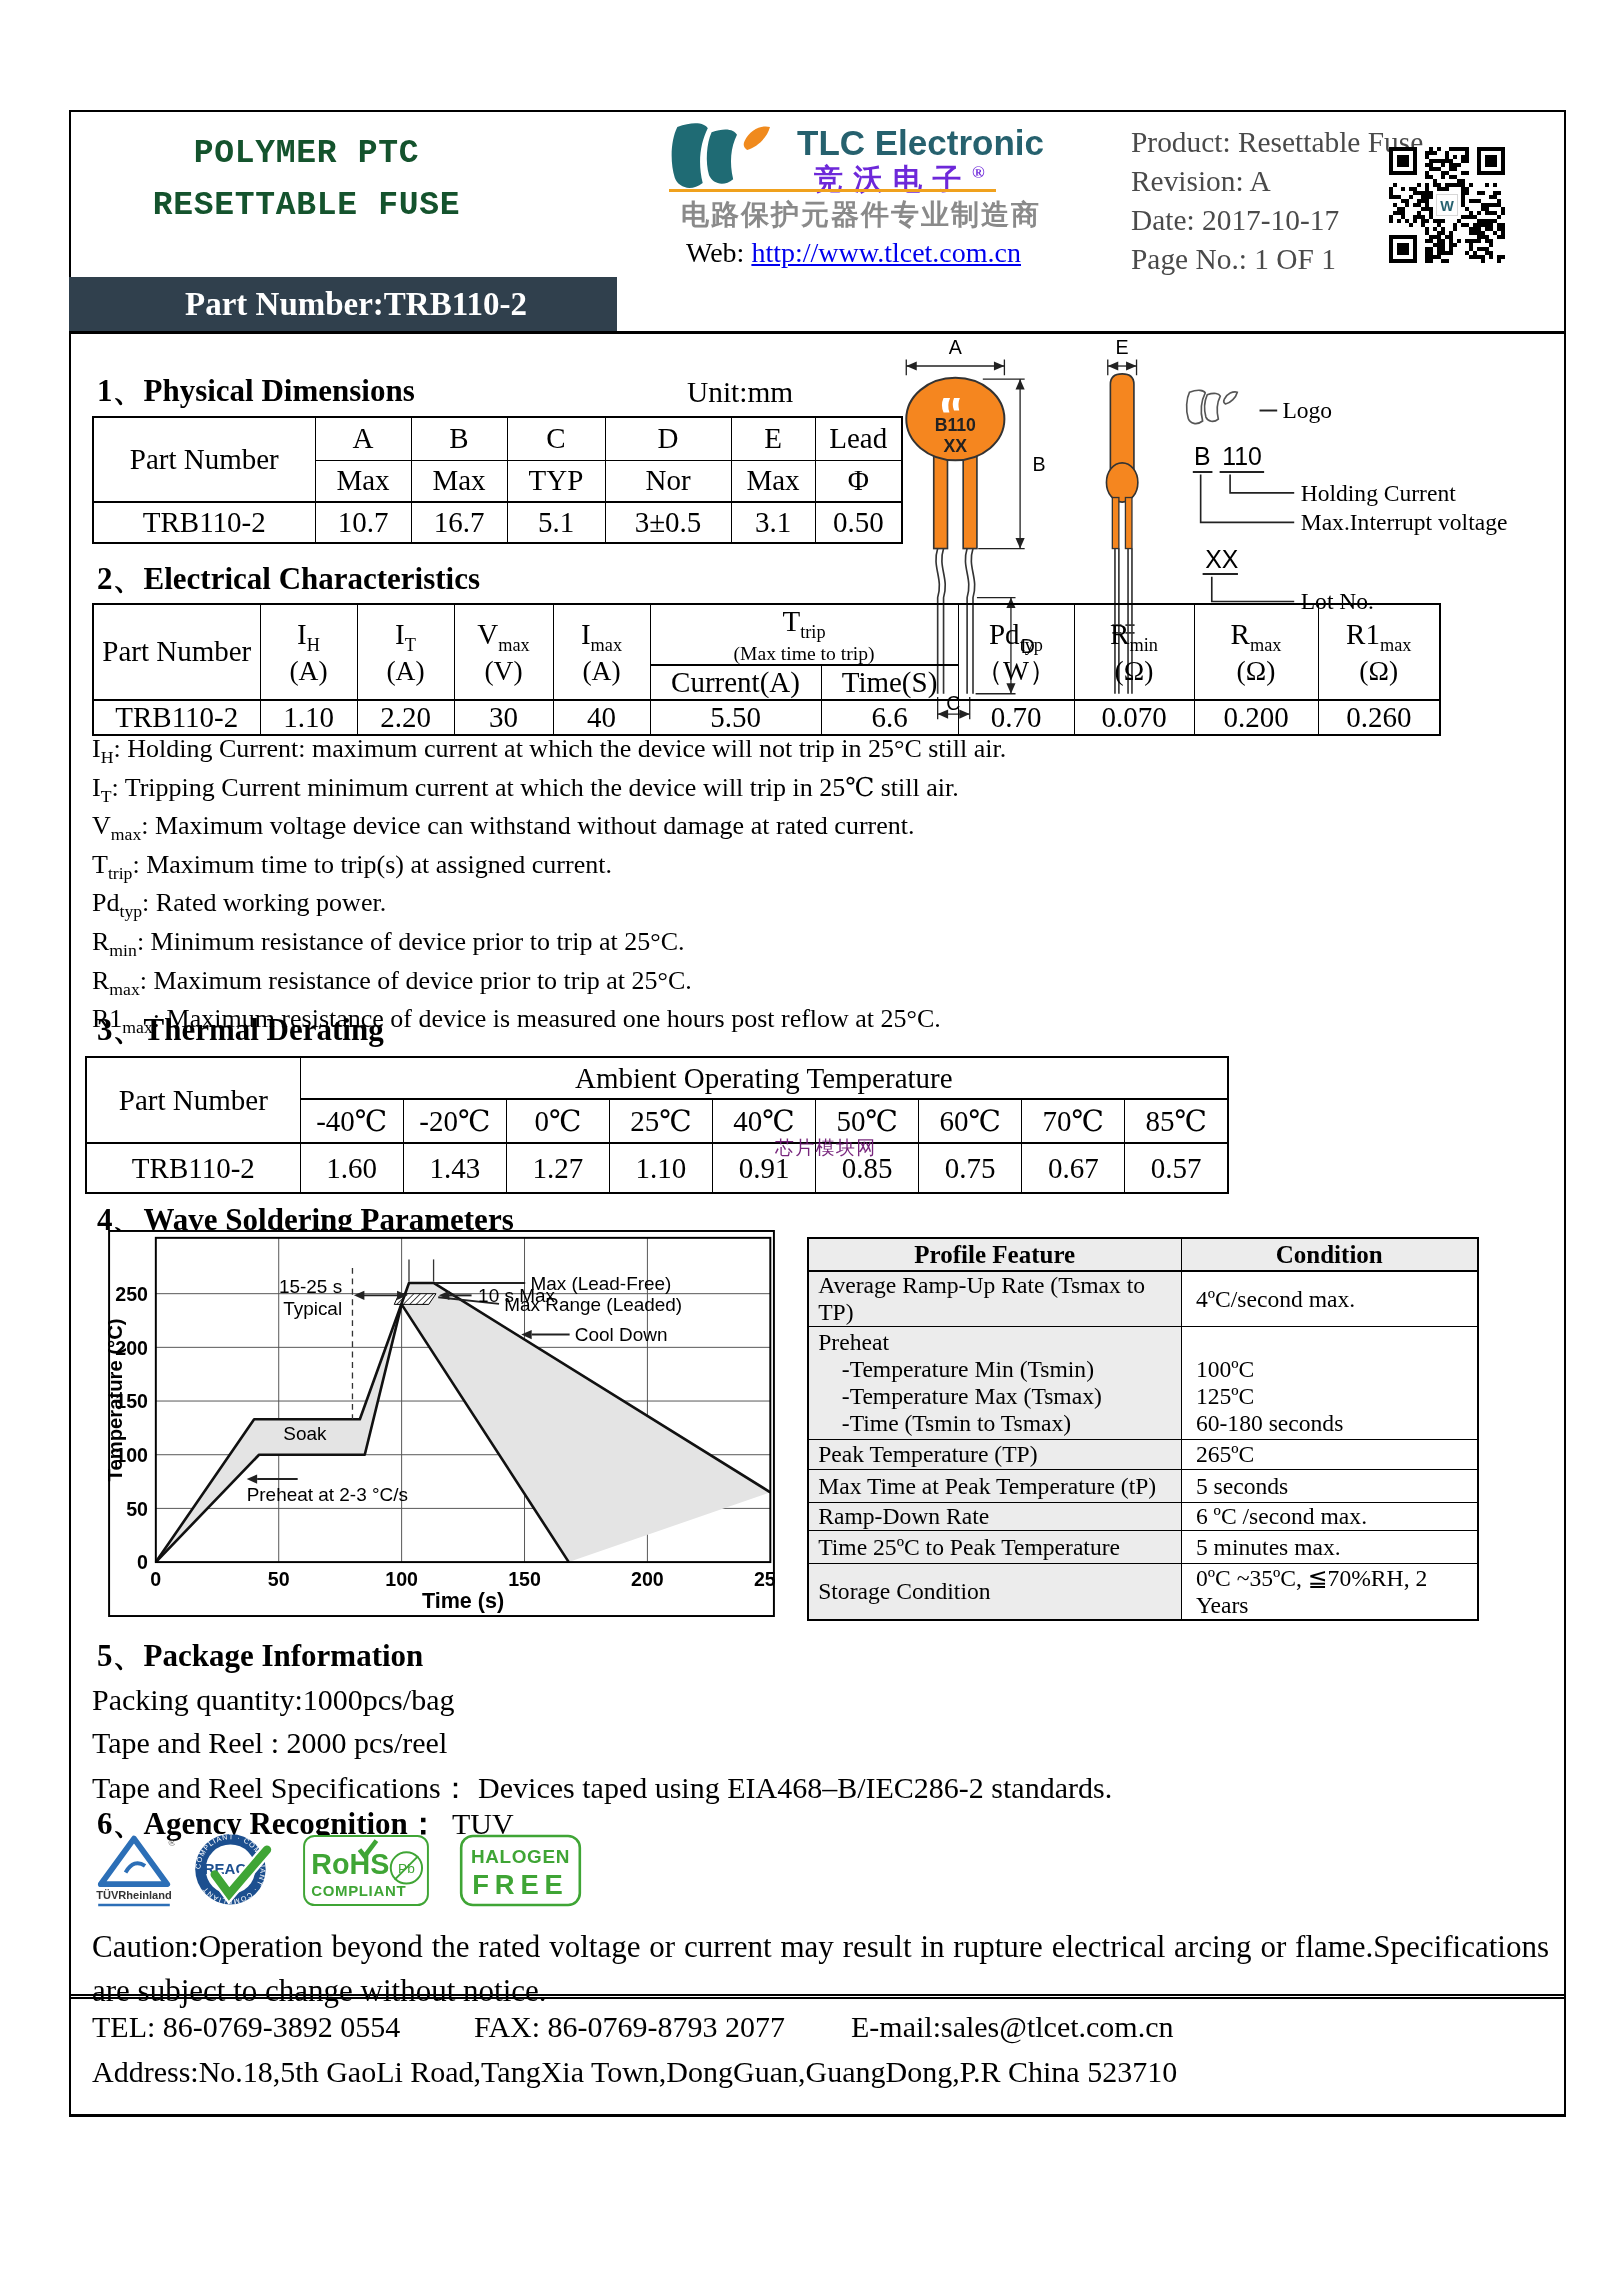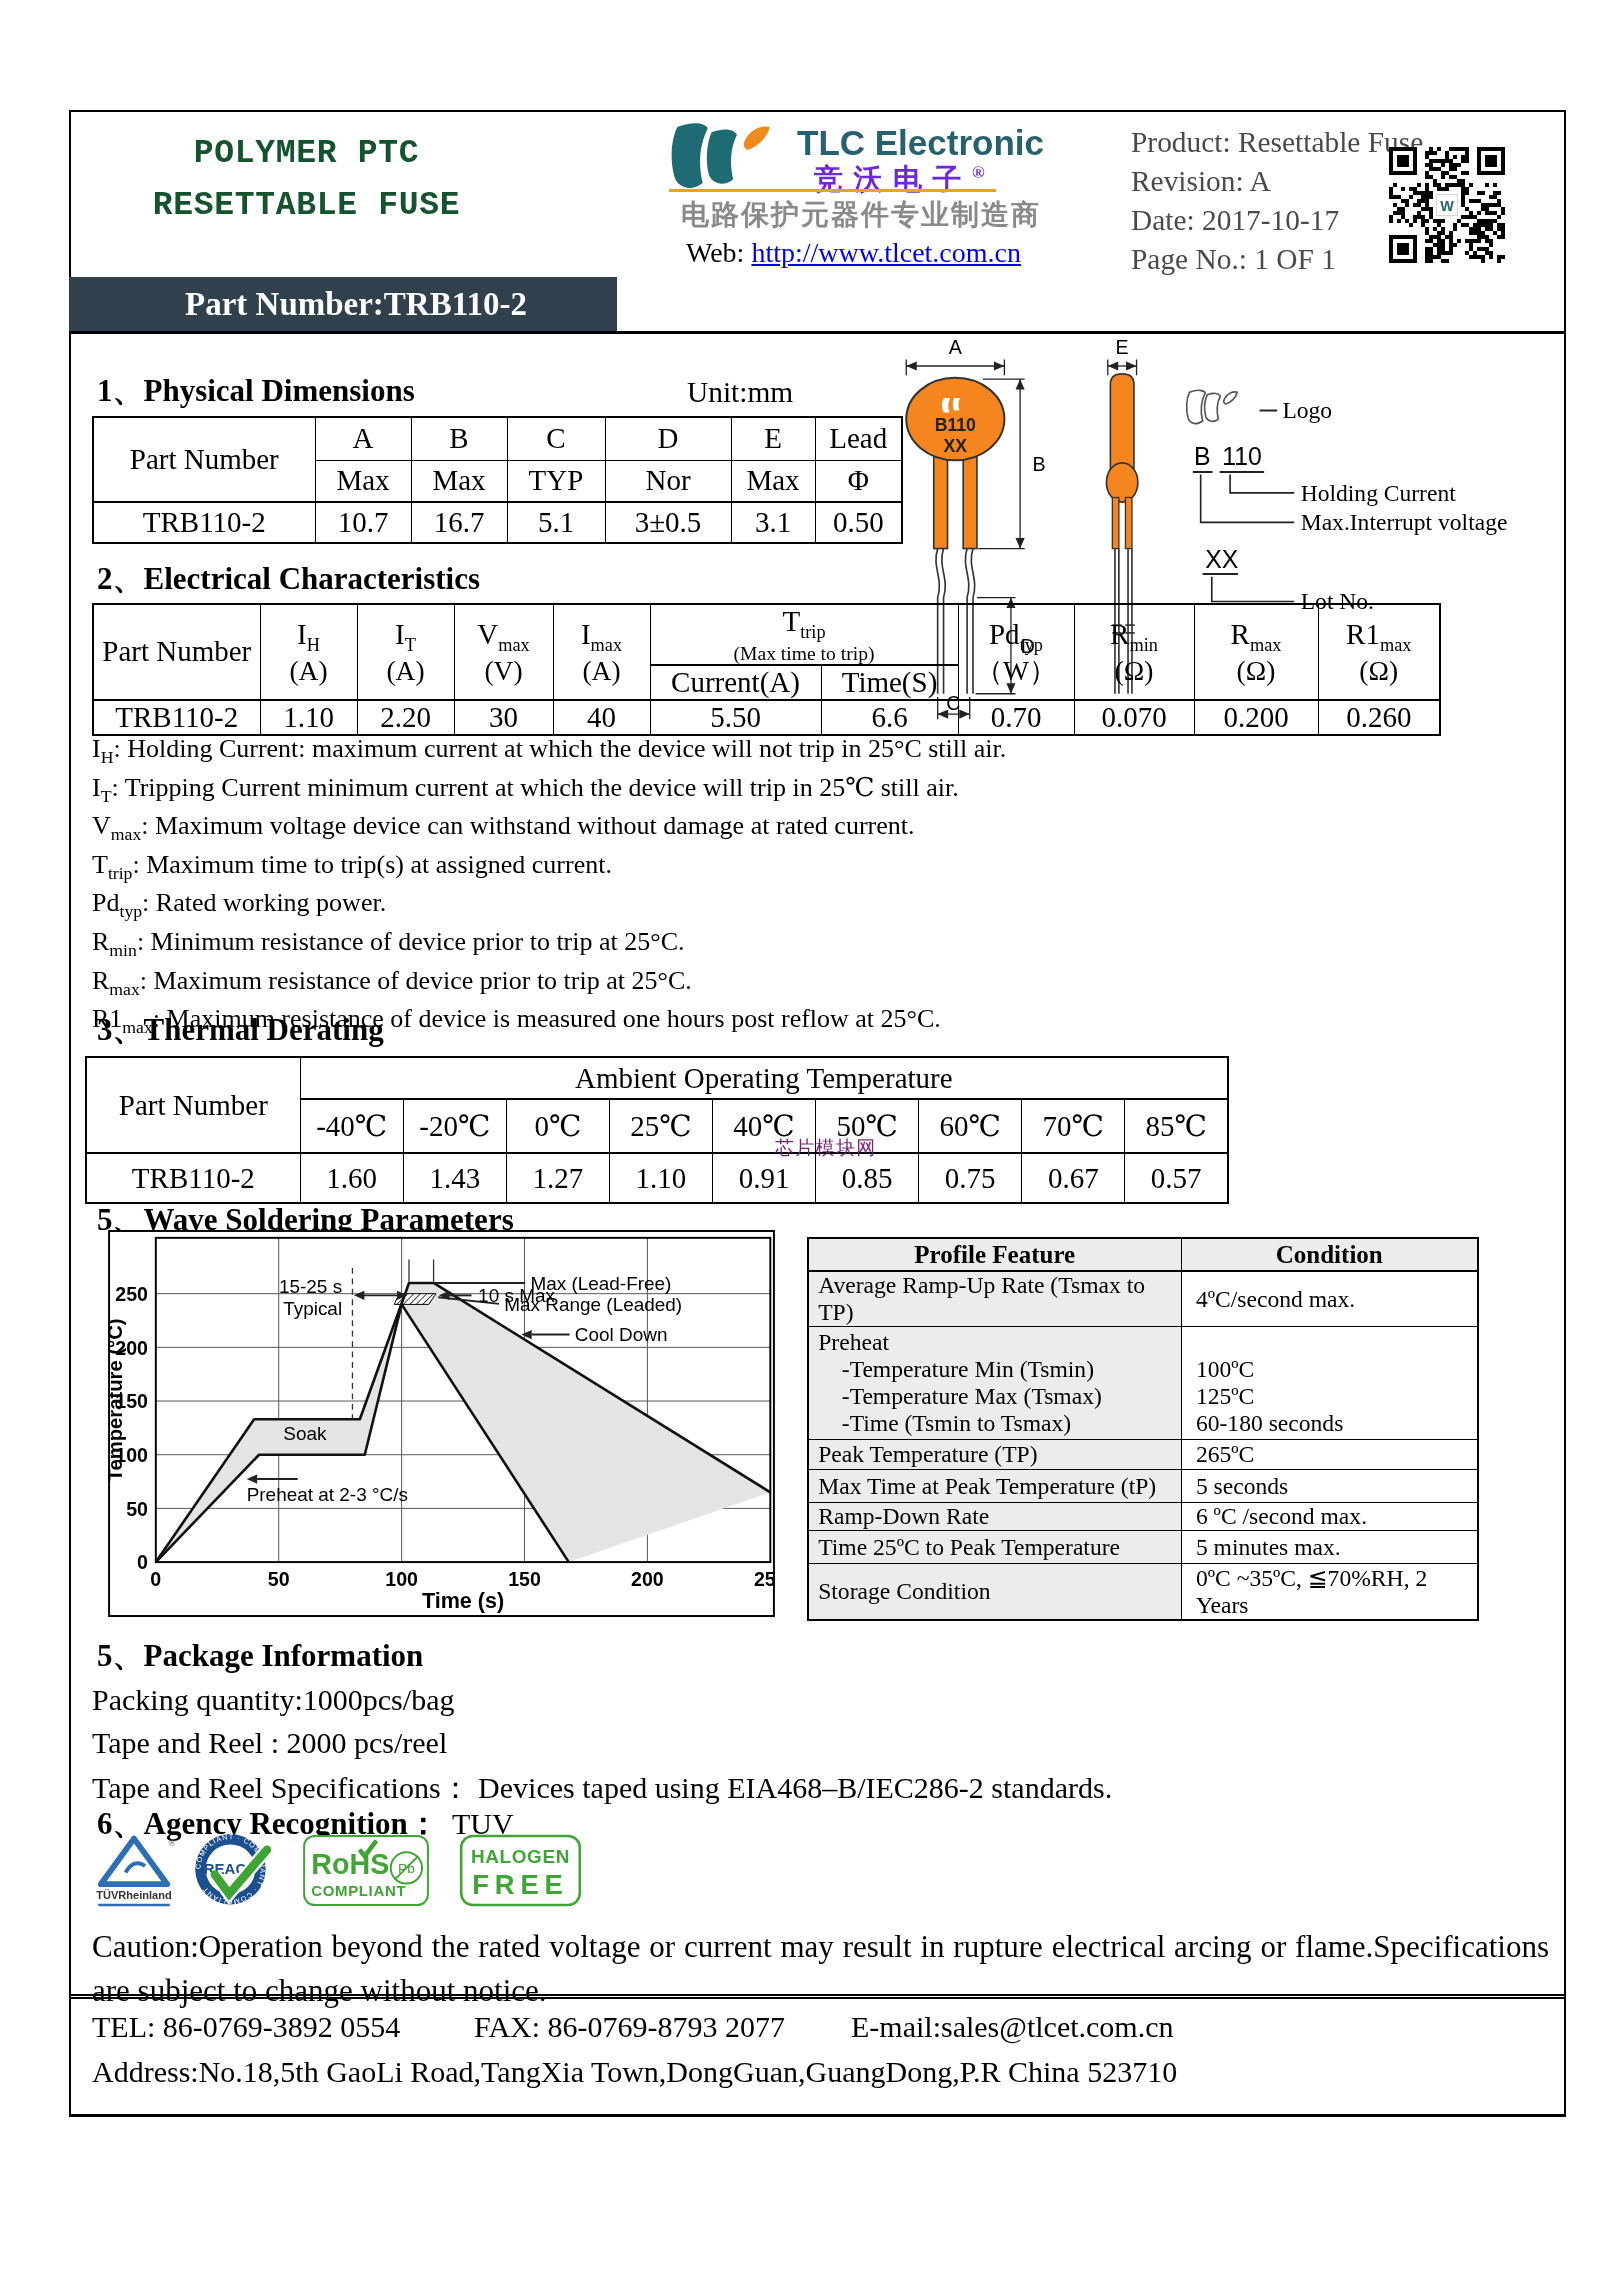--- a/index.html
+++ b/index.html
@@ -569,21 +569,21 @@
         <col style="width:103px">
         <col style="width:103px">
         <col style="width:103px">
         <col style="width:103px">
       </colgroup>
   <tbody>
         <tr style="height:42px">
     <th rowspan="2">Part Number</th>
     <th colspan="9">Ambient Operating Temperature</th>
   </tr>
-  <tr style="height:54px">
+  <tr style="height:44px">
     <th style="border-top:2px solid #000">-40℃</th>
     <th style="border-top:2px solid #000">-20℃</th>
     <th style="border-top:2px solid #000">0℃</th>
     <th style="border-top:2px solid #000">25℃</th>
     <th style="border-top:2px solid #000">40℃</th>
     <th style="border-top:2px solid #000">50℃</th>
     <th style="border-top:2px solid #000">60℃</th>
     <th style="border-top:2px solid #000">70℃</th>
     <th style="border-top:2px solid #000">85℃</th>
   </tr>
@@ -597,21 +597,21 @@
     <td>0.85</td>
     <td>0.75</td>
     <td>0.67</td>
     <td>0.57</td>
   </tr>
 </tbody>
     </table>
 </div>
 <div class="abs watermark" style="left:775px;top:1135px">芯片模块网</div>
 
-<div class="abs sec-heading" style="left:97px;top:1199px">5、Wave Soldering Parameters</div>
+<div class="abs sec-heading" style="left:97px;top:1199px">4、Wave Soldering Parameters</div>
 
 <svg class="abs fig-box" viewBox="0 0 1020 592">
   <defs>
     <pattern id="hp" width="7" height="7" patternTransform="rotate(45)" patternUnits="userSpaceOnUse">
       <rect width="7" height="7" fill="#fff"></rect>
         <line x1="0" y1="0" x2="0" y2="7" stroke="#000" stroke-width="2.2"></line>
     </pattern>
   </defs>
   <rect x="1.5" y="1.5" width="1017" height="589" fill="#fff" stroke="#000" stroke-width="3"></rect>
   <g id="chart-grid" stroke="#555" stroke-width="1.5">

